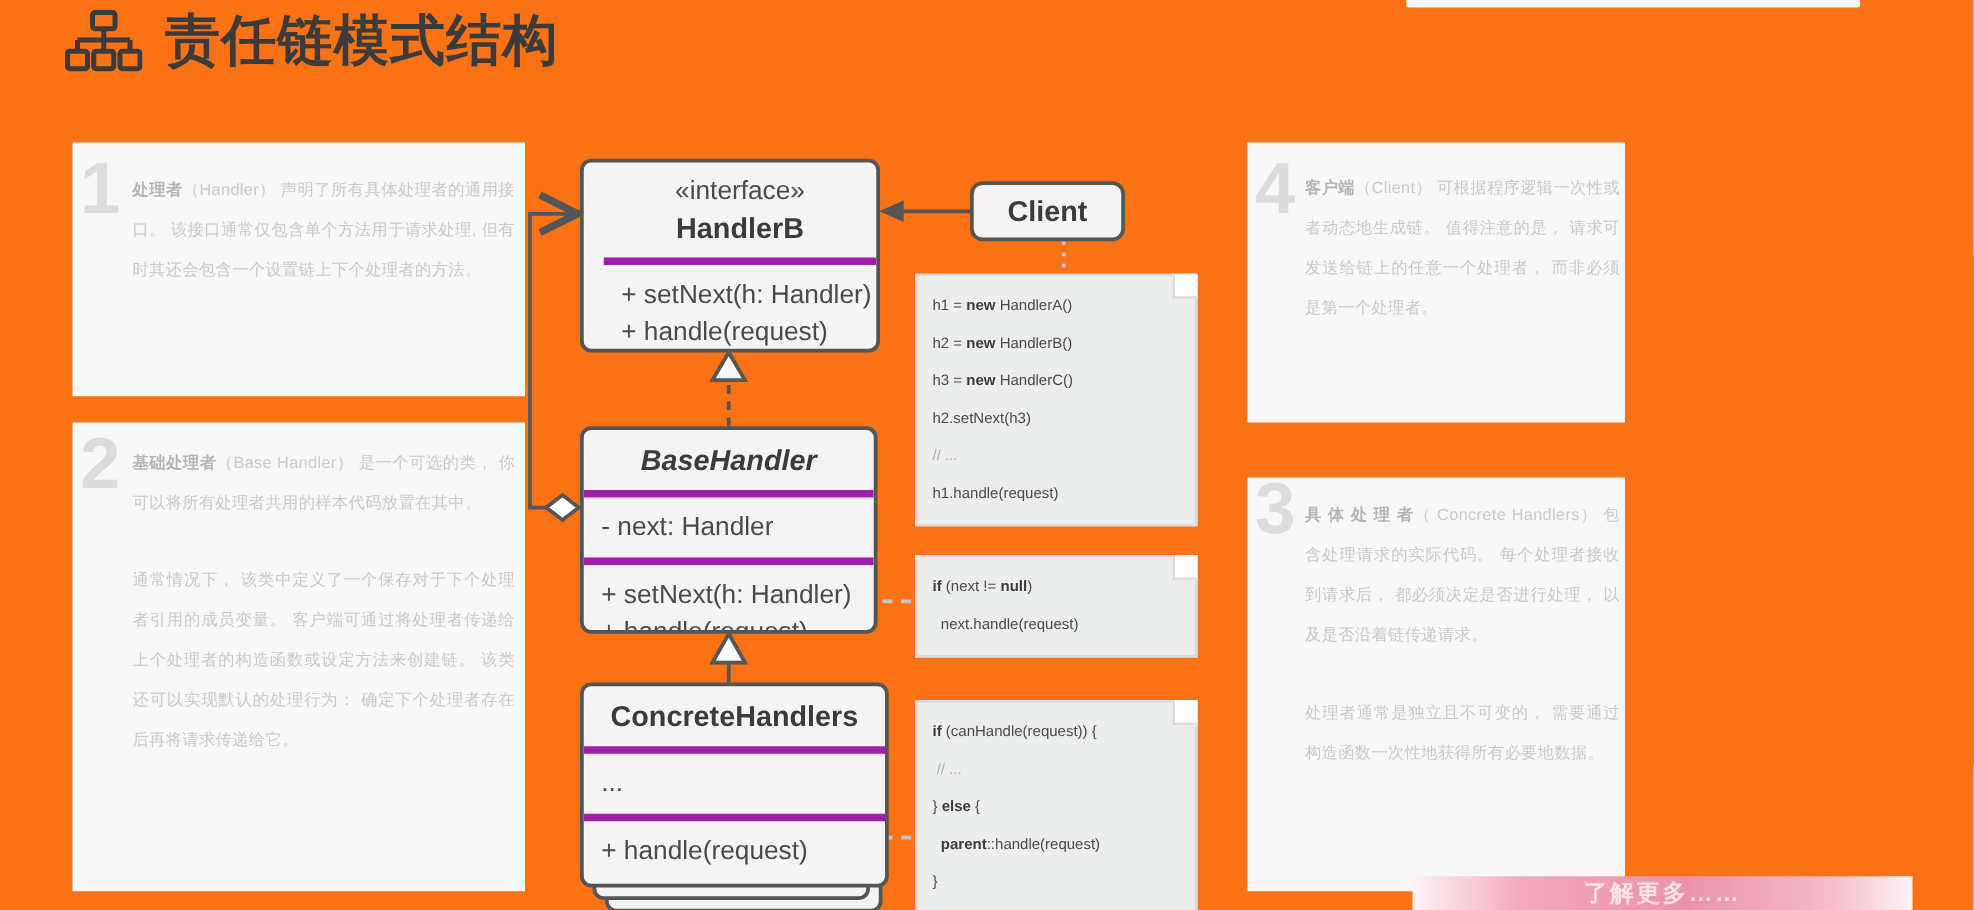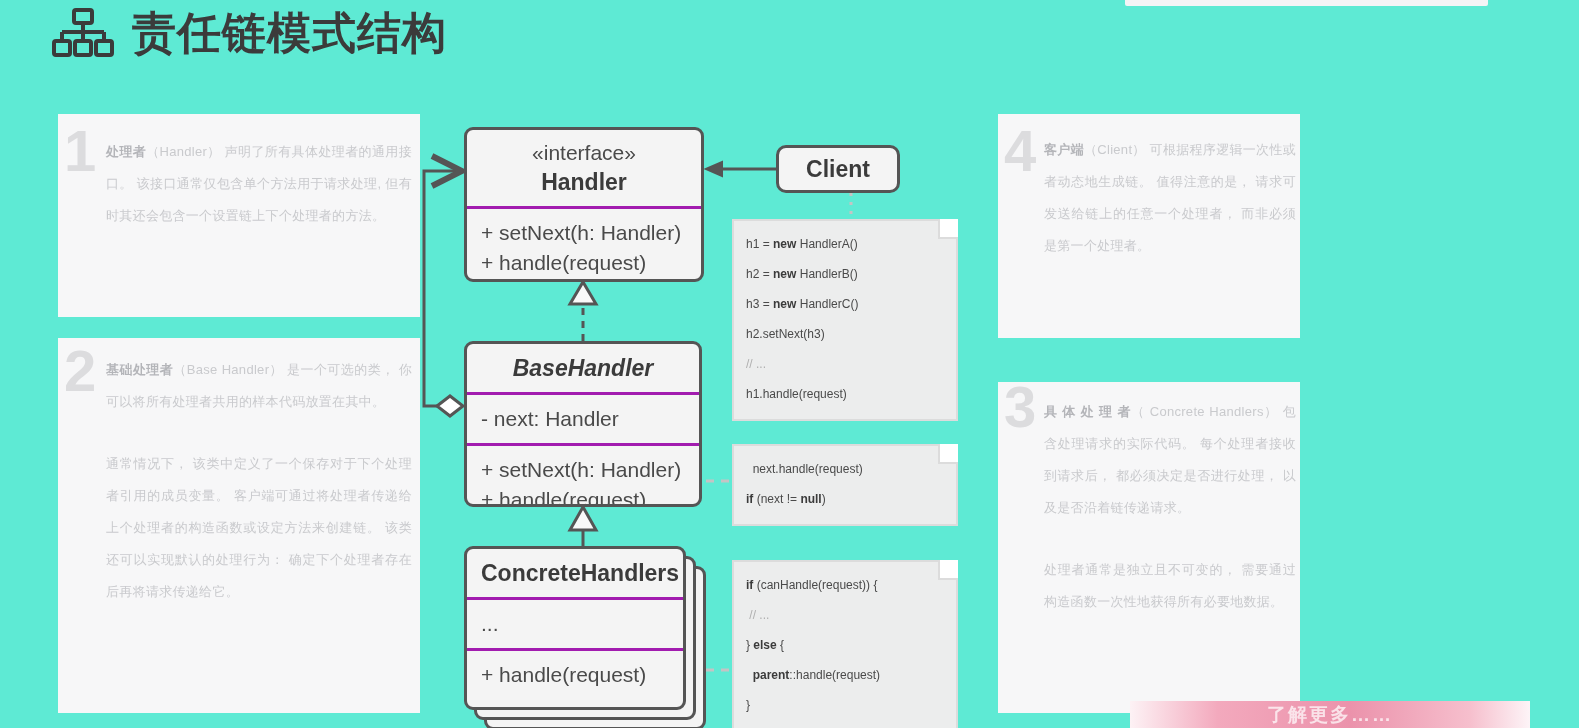--- a/index.html
+++ b/index.html
@@ -2,21 +2,21 @@
 <html><head>
 <meta charset="utf-8">
 <style>
   * { box-sizing: border-box; margin: 0; padding: 0; }
   html, body {
     width: 1579px; height: 728px;
     background: #ffffff;
     font-family: "Liberation Sans", "DejaVu Sans", sans-serif;
     overflow: hidden;
   }
-  .page { position: relative; width: 1579px; height: 728px; background:#5eead4; }
+  .page { position: relative; width: 1579px; height: 728px; background:#f97316; }
 
   
   .top-strip {
     position:absolute; top:0; left:1125px; width:363px; height:6px;
     background:#f4f4f6; border-radius:0 0 2px 2px;
   }
 
   
   .header { position:absolute; left:52px; top:8px; display:flex; align-items:center; gap:18px; }
   .hdr-icon { width:62px; height:50px; }
@@ -50,30 +50,30 @@
   #card2 .num { top:4px; }
   #card2 .body { top:16px; }
   .justify { text-align: justify; text-justify: inter-character; }
 
   
   .uml {
     position:absolute; background:#f4f4f4; border:3px solid #555;
     border-radius:9px; overflow:hidden;
   }
   .uml .sec { padding:9px 14px; }
-  .uml .sec + .sec { border-top:3px solid #a21caf; }
+  .uml .sec + .sec { border-top:6px solid #a21caf; }
   .uml .title { text-align:center; color:#3b3b3b; }
   .uml .stereo { font-size:21px; color:#4a4a4a; line-height:28px; }
   .uml .cname { font-size:23px; font-weight:bold; line-height:30px; color:#3b3b3b; }
   .uml .cname.abs { font-style:italic; }
   .uml .member { font-size:21px; color:#4a4a4a; line-height:30px; white-space:nowrap; }
 
-  #box-handler   { left:464px; top:127px; width:240px; height:155px; }
+  #box-handler   { left:464px; top:127px; width:240px; height:155px;padding-left:16px; }
   #box-base      { left:464px; top:341px; width:238px; height:166px; }
-  #box-concrete  { left:464px; top:546px; width:222px; height:164px; z-index:3; }
+  #box-concrete  { left:464px; top:546px; width:247px; height:164px; z-index:3; }
   #box-client    { left:776px; top:145px; width:124px; height:48px;
                    display:flex; align-items:center; justify-content:center;
                    border-radius:10px; }
   #box-client .cname { font-size:23px; }
 
   
   .stack {
     position:absolute; background:#f4f4f4; border:3px solid #555; border-radius:9px;
   }
   #stack1 { left:474px; top:556px; width:222px; height:164px; z-index:2; }
@@ -203,21 +203,21 @@
     
     <g>
       <line x1="676" y1="670" x2="730" y2="670" stroke="#c4c4c4" stroke-width="3" stroke-dasharray="8,7"></line>
       <circle cx="668" cy="670" r="7" fill="#f4f4f4" stroke="#c4c4c4" stroke-width="3"></circle>
     </g>
   </svg>
 
   <div class="uml" id="box-handler">
     <div class="sec title">
       <div class="stereo">«interface»</div>
-      <div class="cname">Handler</div>
+      <div class="cname">HandlerB</div>
     </div>
     <div class="sec">
       <div class="member">+ setNext(h: Handler)</div>
       <div class="member">+ handle(request)</div>
     </div>
   </div>
 
   <div class="uml" id="box-base">
     <div class="sec title">
       <div class="cname abs">BaseHandler</div>
@@ -254,22 +254,22 @@
     <div class="ln"><span>h1 = </span><b>new</b><span> HandlerA()</span></div>
     <div class="ln"><span>h2 = </span><b>new</b><span> HandlerB()</span></div>
     <div class="ln"><span>h3 = </span><b>new</b><span> HandlerC()</span></div>
     <div class="ln"><span>h2.setNext(h3)</span></div>
     <div class="ln"><span class="cmt">// ...</span></div>
     <div class="ln"><span>h1.handle(request)</span></div>
   </div>
 
   <div class="note" id="note-base">
     <div class="fold"></div>
+    <div class="ln"><b>if</b><span> (next != </span><b>null</b><span>)</span></div>
     <div class="ln"><span>  next.handle(request)</span></div>
-    <div class="ln"><b>if</b><span> (next != </span><b>null</b><span>)</span></div>
   </div>
 
   <div class="note" id="note-conc">
     <div class="fold"></div>
     <div class="ln"><b>if</b><span> (canHandle(request)) {</span></div>
     <div class="ln"><span class="cmt"> // ...</span></div>
     <div class="ln"><span>} </span><b>else</b><span> {</span></div>
     <div class="ln"><span>  </span><b>parent</b><span>::handle(request)</span></div>
     <div class="ln"><span>}</span></div>
   </div>

